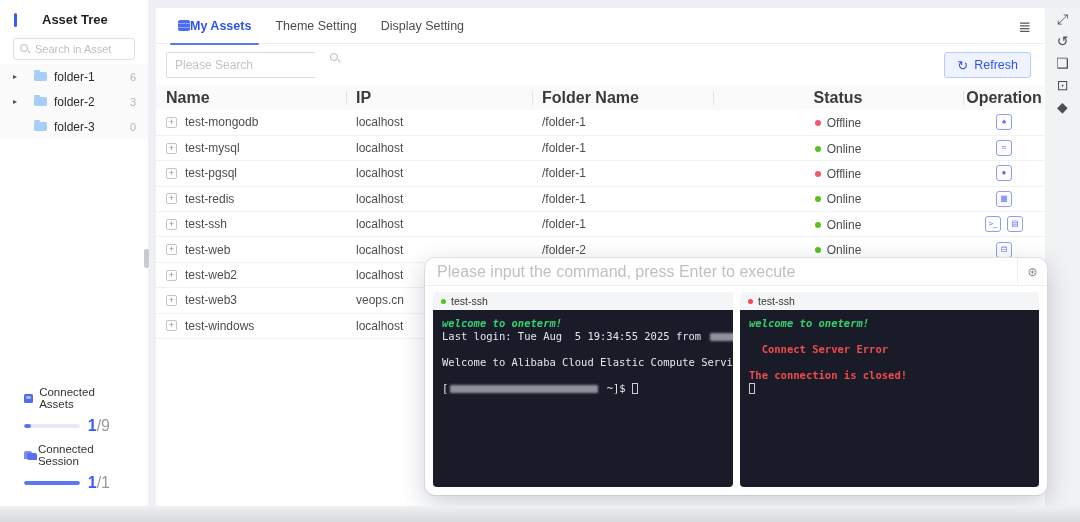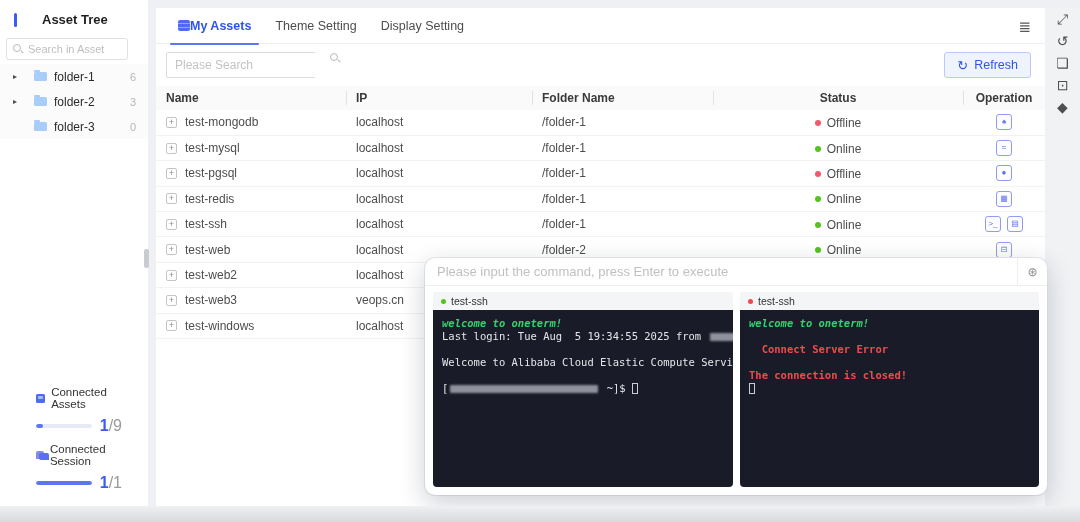--- a/index.html
+++ b/index.html
@@ -5,37 +5,37 @@
   * { margin:0; padding:0; box-sizing:border-box; }
   html,body { width:1080px; height:522px; overflow:hidden;
     font-family:"Liberation Sans", sans-serif; background:#edeff2; }
   .page { position:relative; width:1080px; height:522px; }
 
   
   .sidebar { position:absolute; left:0; top:0; width:148px; height:506px; background:#fff; }
   .sb-title { display:flex; align-items:center; gap:25px; margin:12px 0 0 14px; }
   .sb-title-bar { width:3px; height:14px; background:#3d5af1; border-radius:2px; }
   .sb-title-text { font-size:13px; font-weight:bold; color:#1f1f1f; }
-  .sb-search { position:absolute; left:6px; top:38px; width:122px; height:22px;
+  .sb-search { position:absolute; left:13px; top:38px; width:122px; height:22px;
     border:1px solid #e0e0e0; border-radius:3px; display:flex; align-items:center; padding:0 6px; gap:5px; background:#fff; }
   .sb-search input { border:none; outline:none; width:90px; font-size:11px; color:#333; background:transparent; }
   .sb-search input::placeholder { color:#bfbfbf; }
   .mag { position:relative; width:10px; height:10px; flex:0 0 auto; }
   .mag::before { content:""; position:absolute; left:0; top:0; width:6px; height:6px;
     border:1.4px solid #b9b9b9; border-radius:50%; }
   .mag::after { content:""; position:absolute; left:6.5px; top:6.5px; width:3.5px; height:1.4px;
     background:#b9b9b9; transform:rotate(45deg); border-radius:1px; }
   .tree { position:absolute; left:0; top:64px; width:148px; }
   .tree-item { display:flex; align-items:center; height:25px; padding:0 12px 0 8px; background:#fbfbfc; margin-bottom:0; cursor:pointer; }
   .caret { width:14px; font-size:8px; color:#4a4a4a; text-align:center; }
   .folder-ico { width:13px; height:9px; background:#a8cdf8; border-radius:1.5px; position:relative; margin:0 7px 0 12px; }
   .folder-ico::before { content:""; position:absolute; top:-2px; left:0; width:6px; height:2px; background:#a8cdf8; border-radius:1px 1px 0 0; }
   .tree-label { font-size:12px; color:#2b2b2b; flex:1; }
   .tree-count { font-size:11px; color:#b6b6b6; }
-  .sb-stats { position:absolute; left:12px; bottom:14px; width:124px; padding:0 14px 0 24px; }
+  .sb-stats { position:absolute; left:0; bottom:14px; width:124px; padding:0 14px 0 24px; }
   .stat-label { display:flex; align-items:center; gap:6px; font-size:11.5px; color:#333; margin-top:8px; }
   .stat-ico-assets { width:12px; height:9px; background:#4f6bf0; border-radius:1.5px; position:relative; }
   .stat-ico-assets::after { content:""; position:absolute; left:2px; top:2px; width:5px; height:3px; background:#a9baf7; border-radius:1px; }
   .stat-ico-session { width:11px; height:8px; background:#7e8cf2; border-radius:2px 2px 2px 0; position:relative; }
   .stat-ico-session::after { content:""; position:absolute; left:3px; top:2px; width:10px; height:7px; background:#5b6ef0; border-radius:2px 2px 0 2px; }
   .stat-row { display:flex; align-items:center; gap:8px; margin-top:7px; }
   .stat-track { width:80px; height:4px; border-radius:2px; background:#e7eaf6; overflow:hidden; }
   .stat-fill { height:4px; border-radius:2px; background:#5b76f0; }
   .stat-val { font-size:16px; color:#9a9a9a; }
   .stat-val b { color:#3d5af1; }
@@ -54,40 +54,40 @@
     display:flex; padding:0 8px; }
   .m-search input { border:none; outline:none; flex:1; font-size:12px; color:#333; }
   .m-search input::placeholder { color:#c3c3c3; }
   .refresh-btn { position:absolute; right:14px; top:8px; height:26px; padding:0 12px; display:flex; align-items:center; gap:6px;
     background:#eef3fe; border:1px solid #b9c9f8; border-radius:3px; color:#2f54eb; font-size:12.5px; cursor:pointer; }
   .refresh-glyph { font-size:13px; line-height:1; }
   .panel-top-ico { position:absolute; right:14px; top:10px; font-size:15px; color:#595959; cursor:pointer; }
 
   
   table.assets { border-collapse:collapse; width:889px; table-layout:fixed; margin-top:2px; }
-  table.assets th { background:#fafafa; height:24px; font-size:12px; color:#3a3a3a; text-align:left; padding-left:10px; position:relative; font-weight:bold;margin-top:31px; }
+  table.assets th { background:#fafafa; height:24px; font-size:16px; color:#3a3a3a; text-align:left; padding-left:10px; position:relative; font-weight:bold;margin-top:31px; }
   table.assets th.c, table.assets td.c { text-align:center; padding-left:0; }
   table.assets th:not(:first-child)::before { content:""; position:absolute; left:0; top:5px; height:14px; width:1px; background:#e3e3e3; }
   table.assets td { height:25.4px; border-bottom:1px solid #f2f2f2; font-size:12px; color:#4d4d4d; padding-left:10px; }
   .name-cell { display:flex; align-items:center; gap:8px; }
   .plusbox { width:11px; height:11px; border:1px solid #c4c4c4; border-radius:2px; color:#8c8c8c; font-size:9px; line-height:9px; text-align:center; cursor:pointer; flex:0 0 auto; }
   .statuswrap { display:inline-flex; align-items:center; gap:6px; }
   .dot { width:6px; height:6px; border-radius:50%; }
   .opico { display:inline-block; width:16px; height:16px; border:1px solid #8e9cf5; border-radius:3px; color:#5b6ef0;
     font-size:8px; line-height:14px; text-align:center; margin:0 3px; cursor:pointer; vertical-align:middle; background:#fdfdff; }
 
   
   .rightbar { position:absolute; right:0; top:8px; width:35px; height:498px; background:#f1f2f4; }
   .rb-ico { width:35px; height:22px; display:flex; align-items:center; justify-content:center; color:#4f4f4f; font-size:14px; cursor:pointer; }
 
   
   .overlay { position:absolute; left:425px; top:258px; width:622px; height:237px; background:#fff; border-radius:10px;
     box-shadow:0 8px 26px rgba(20,30,60,.22), 0 0 0 1px #ececef; }
   .cmdbar { height:28px; border-bottom:1px solid #efefef; display:flex; align-items:center; }
-  .cmdbar input { flex:1; border:none; outline:none; font-size:13px; color:#333; padding:0 12px; background:transparent; }
+  .cmdbar input { flex:1; border:none; outline:none; font-size:16px; color:#333; padding:0 12px; background:transparent; }
   .cmdbar input::placeholder { color:#c0c0c0; }
   .cmd-ico { width:30px; height:28px; border-left:1px solid #efefef; display:flex; align-items:center; justify-content:center; color:#8a8a8a; font-size:12px; cursor:pointer; }
   .panes { display:flex; gap:7px; padding:6px 8px 8px 8px; }
   .pane { width:300px; }
   .pane-tab { height:18px; background:#f4f5f7; border-radius:3px 3px 0 0; display:flex; align-items:center; gap:5px; padding:0 8px; cursor:pointer; }
   .pane-tab .dot { width:5px; height:5px; }
   .pane-tab-label { font-size:10.5px; color:#333; }
   .screen { height:177px; background:#191c28; border-radius:0 0 4px 4px; padding:7px 9px; overflow:hidden; cursor:text;
     font-family:"DejaVu Sans Mono", monospace; font-size:10.5px; line-height:13px; }
   .t-green { color:#35d06e; font-weight:bold;font-style:italic; }

